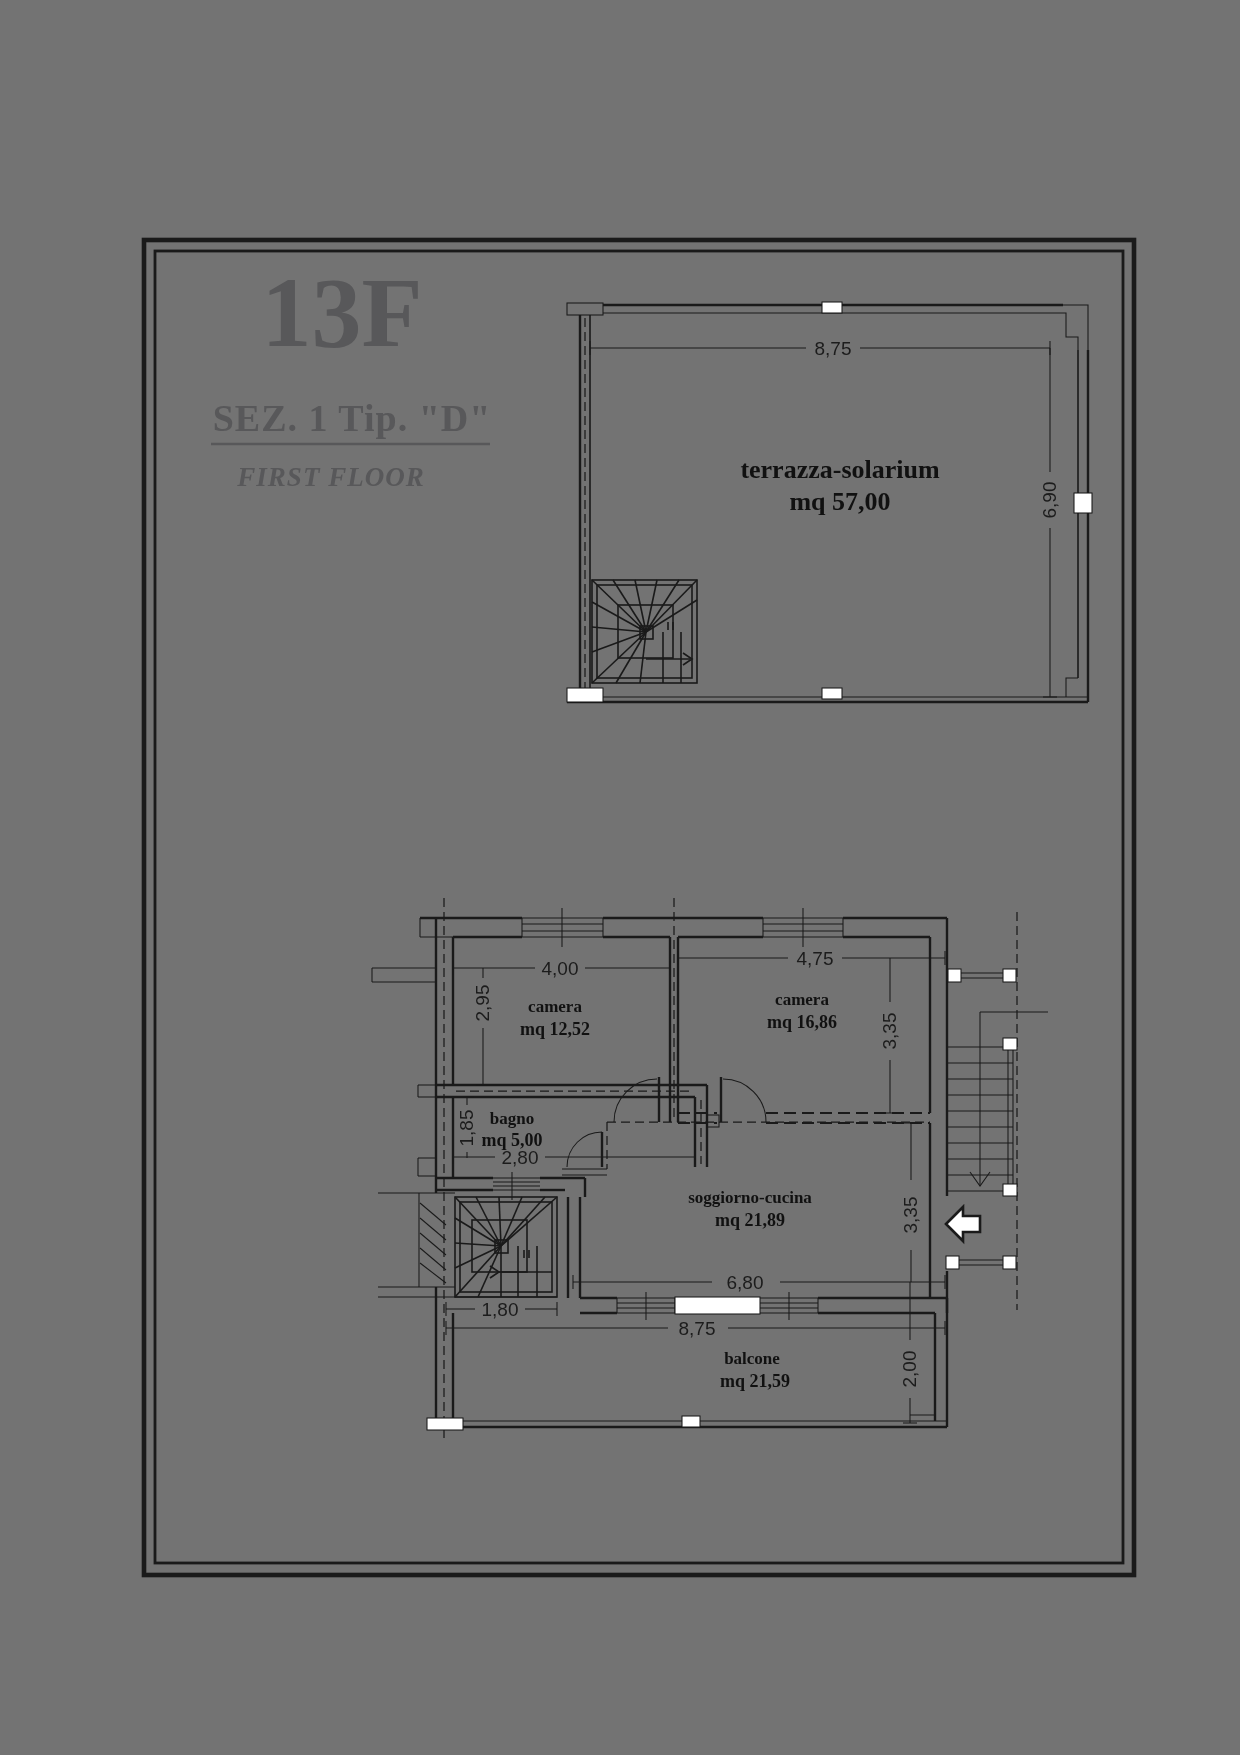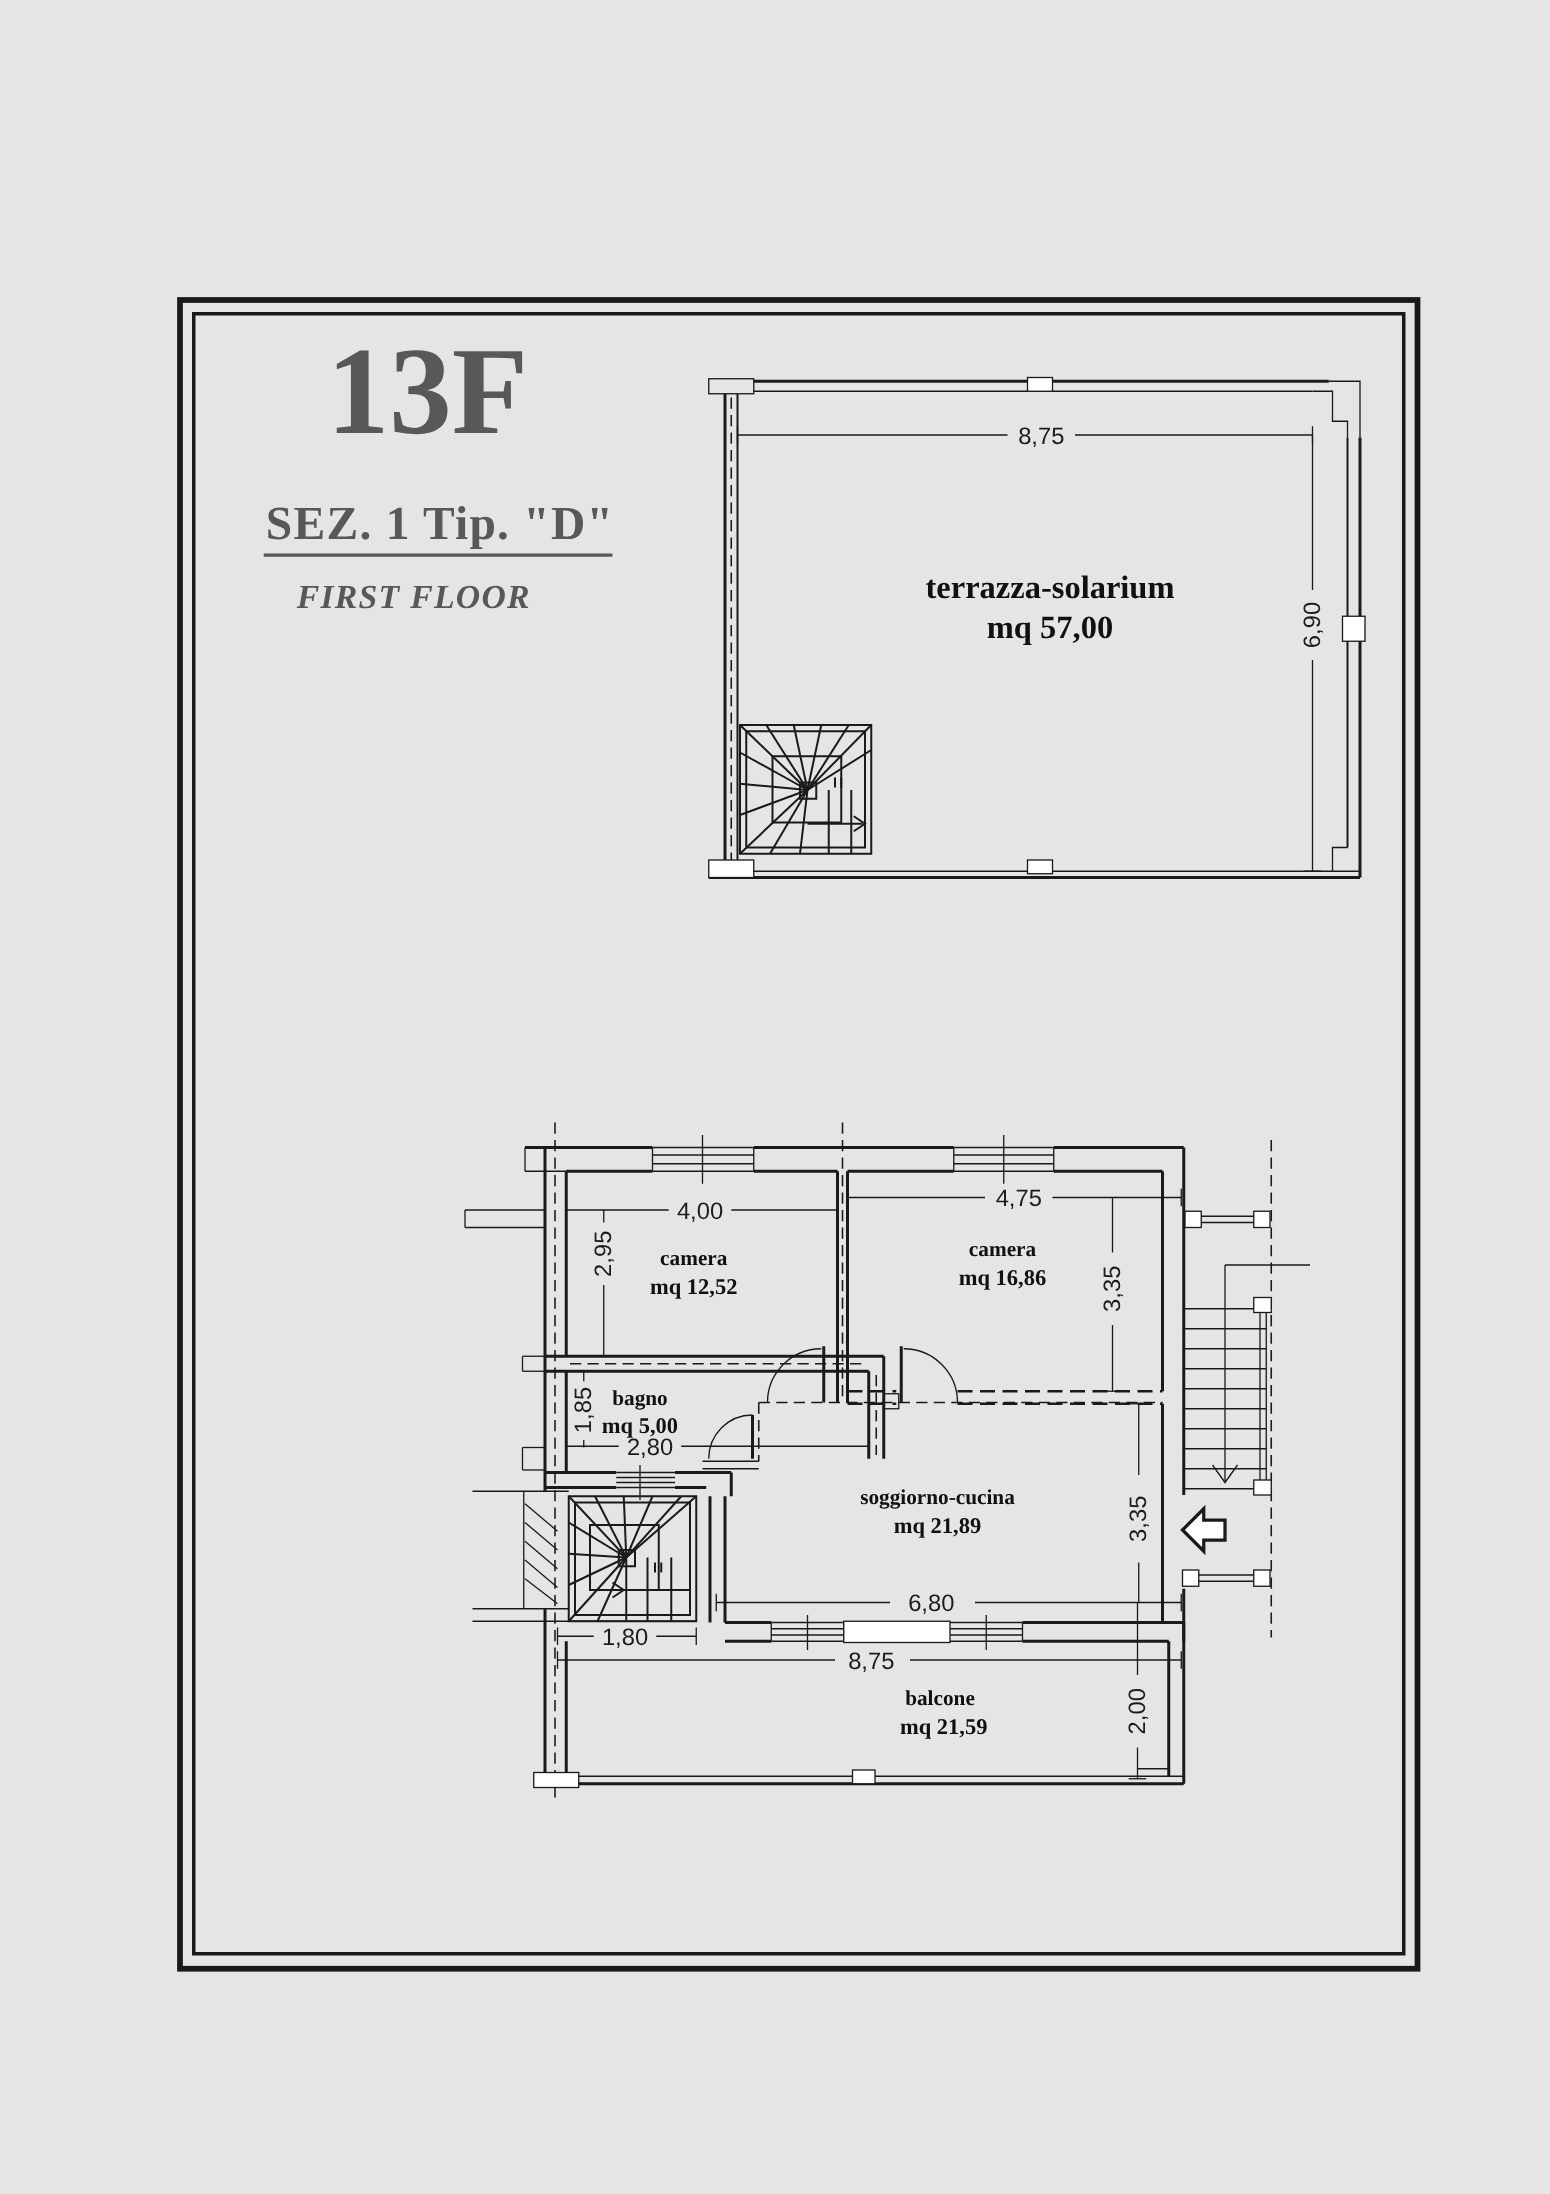--- a/index.html
+++ b/index.html
@@ -1,16 +1,16 @@
 <!DOCTYPE html>
 <html><head>
 <meta charset="utf-8">
 <style>
   html,body{margin:0;padding:0;background:#ffffff;}
-  #page{position:relative;width:1240px;height:1755px;background:#e5e5e5;overflow:hidden;text-decoration:underline;}
+  #page{position:relative;width:1240px;height:1755px;background:#737373;overflow:hidden;text-decoration:underline;}
   svg{position:absolute;left:0;top:0;}
   
   .ln, line, path, rect, polyline, polygon{stroke:#1a1a1a;fill:none;stroke-width:1.6;stroke-linecap:butt;}
   .w2{stroke-width:2.4;}
   .thin{stroke-width:1.05;}
   .frame-outer{stroke-width:4.6;}
   .frame-inner{stroke-width:2.8;}
   .gray{stroke:#6e6e6e;stroke-width:1.7;}
   .dash{stroke-dasharray:9 5;stroke-width:1.25;}
   .dashw{stroke-dasharray:12 6;stroke-width:1.9;}

